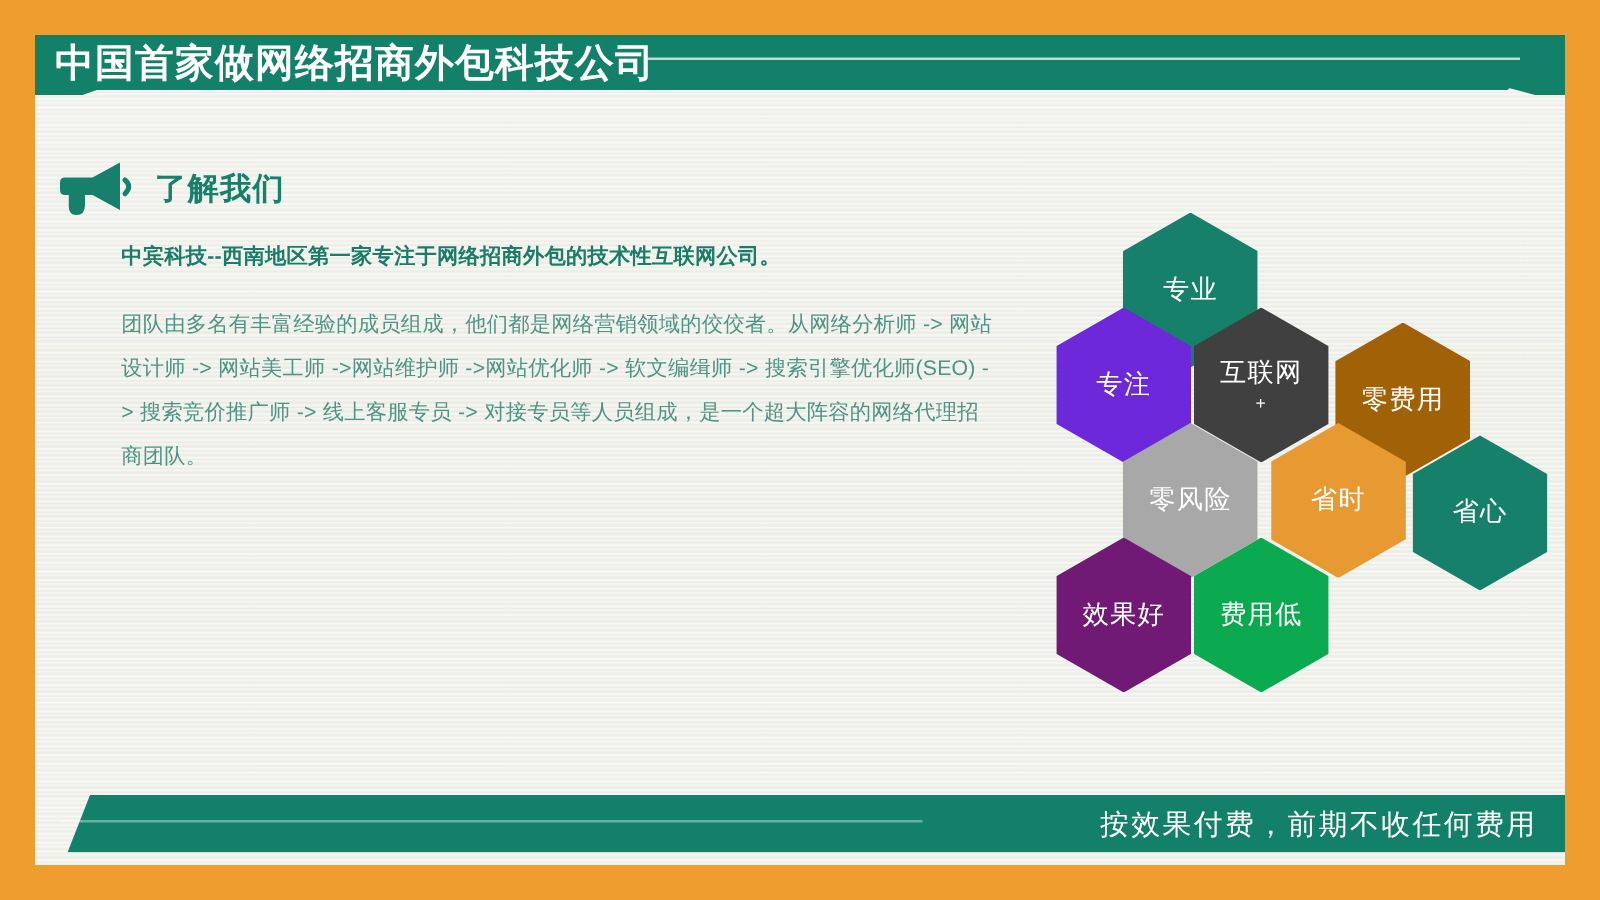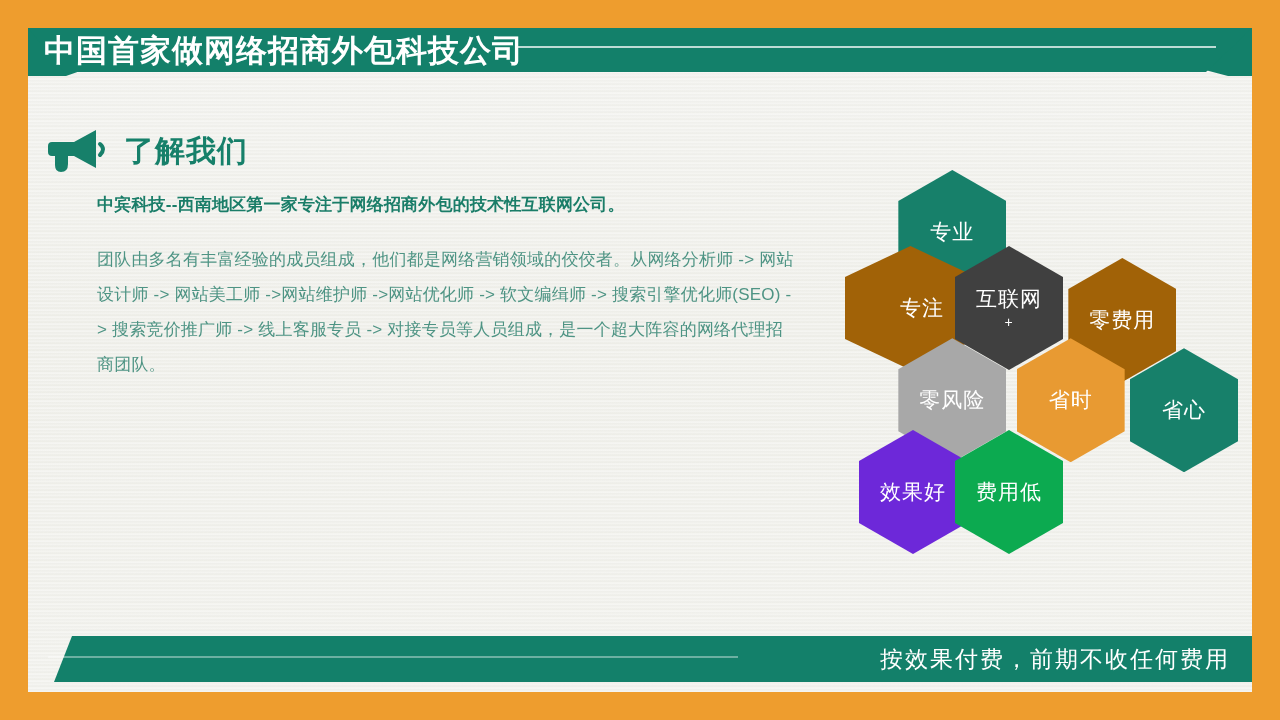--- a/index.html
+++ b/index.html
@@ -91,21 +91,21 @@
     display: flex;
     align-items: center;
     gap: 16px;
   }
   .megaphone-icon {
     width: 60px;
     height: 46px;
     display: block;
   }
   .section-title {
-    font-size: 30px;
+    font-size: 25px;
     font-weight: bold;
     color: #16806A;
     letter-spacing: 1px;
     line-height: 30px;
   }
 
   
   .body-copy {
     position: absolute;
     left: 97px;
@@ -223,40 +223,40 @@
 
   <div class="body-copy">
     <p class="lead">中宾科技--西南地区第一家专注于网络招商外包的技术性互联网公司。</p>
     <p class="para tight">团队由多名有丰富经验的成员组成，他们都是网络营销领域的佼佼者。从网络分析师 -&gt; 网站设计师 -&gt; 网站美工师 -&gt;网站维护师 -&gt;网站优化师 -&gt; 软文编缉师 -&gt; 搜索引擎优化师(SEO) -&gt; 搜索竞价推广师 -&gt; 线上客服专员 -&gt; 对接专员等人员组成，是一个超大阵容的网络代理招商团队。</p>
   </div>
 
   <div class="hex-cluster">
       <div class="hex" style="background: rgb(23, 128, 106); left: 68.3333px; top: 20px;">
         <span>专业</span>
       </div>
-      <div class="hex" style="background: #a16207; left: 15px; top: 96px; padding-left: 23px;">
+      <div class="hex" style="background: #6d28d9; left: 15px; top: 96px;">
         <span>专注</span>
       </div>
       <div class="hex" style="background: #404040; left: 125px; top: 96px;">
         <span>互联网</span>
         <span class="plus">+</span>
       </div>
       <div class="hex" style="background: #a16207; left: 238.333px; top: 108px; text-align: center;">
         <span>零费用</span>
       </div>
       <div class="hex" style="background: rgb(168, 168, 168); left: 68.3333px; top: 188.333px;">
         <span>零风险</span>
       </div>
       <div class="hex" style="background: rgb(232, 154, 50); left: 186.667px; top: 188.333px;">
         <span>省时</span>
       </div>
       <div class="hex" style="background: rgb(23, 128, 106); left: 300px; top: 198.333px;">
         <span>省心</span>
       </div>
-      <div class="hex" style="background: #6d28d9; left: 15px; top: 280px; margin-left: 14px;">
+      <div class="hex" style="background: #701a75; left: 15px; top: 280px;">
         <span>效果好</span>
       </div>
       <div class="hex" style="background: rgb(12, 170, 80); left: 125px; top: 280px;">
         <span>费用低</span>
       </div>
     </div>
 
   <div class="footer-bar"></div>
   <div class="footer-rule"></div>
   <div class="footer-text">按效果付费，前期不收任何费用</div>

